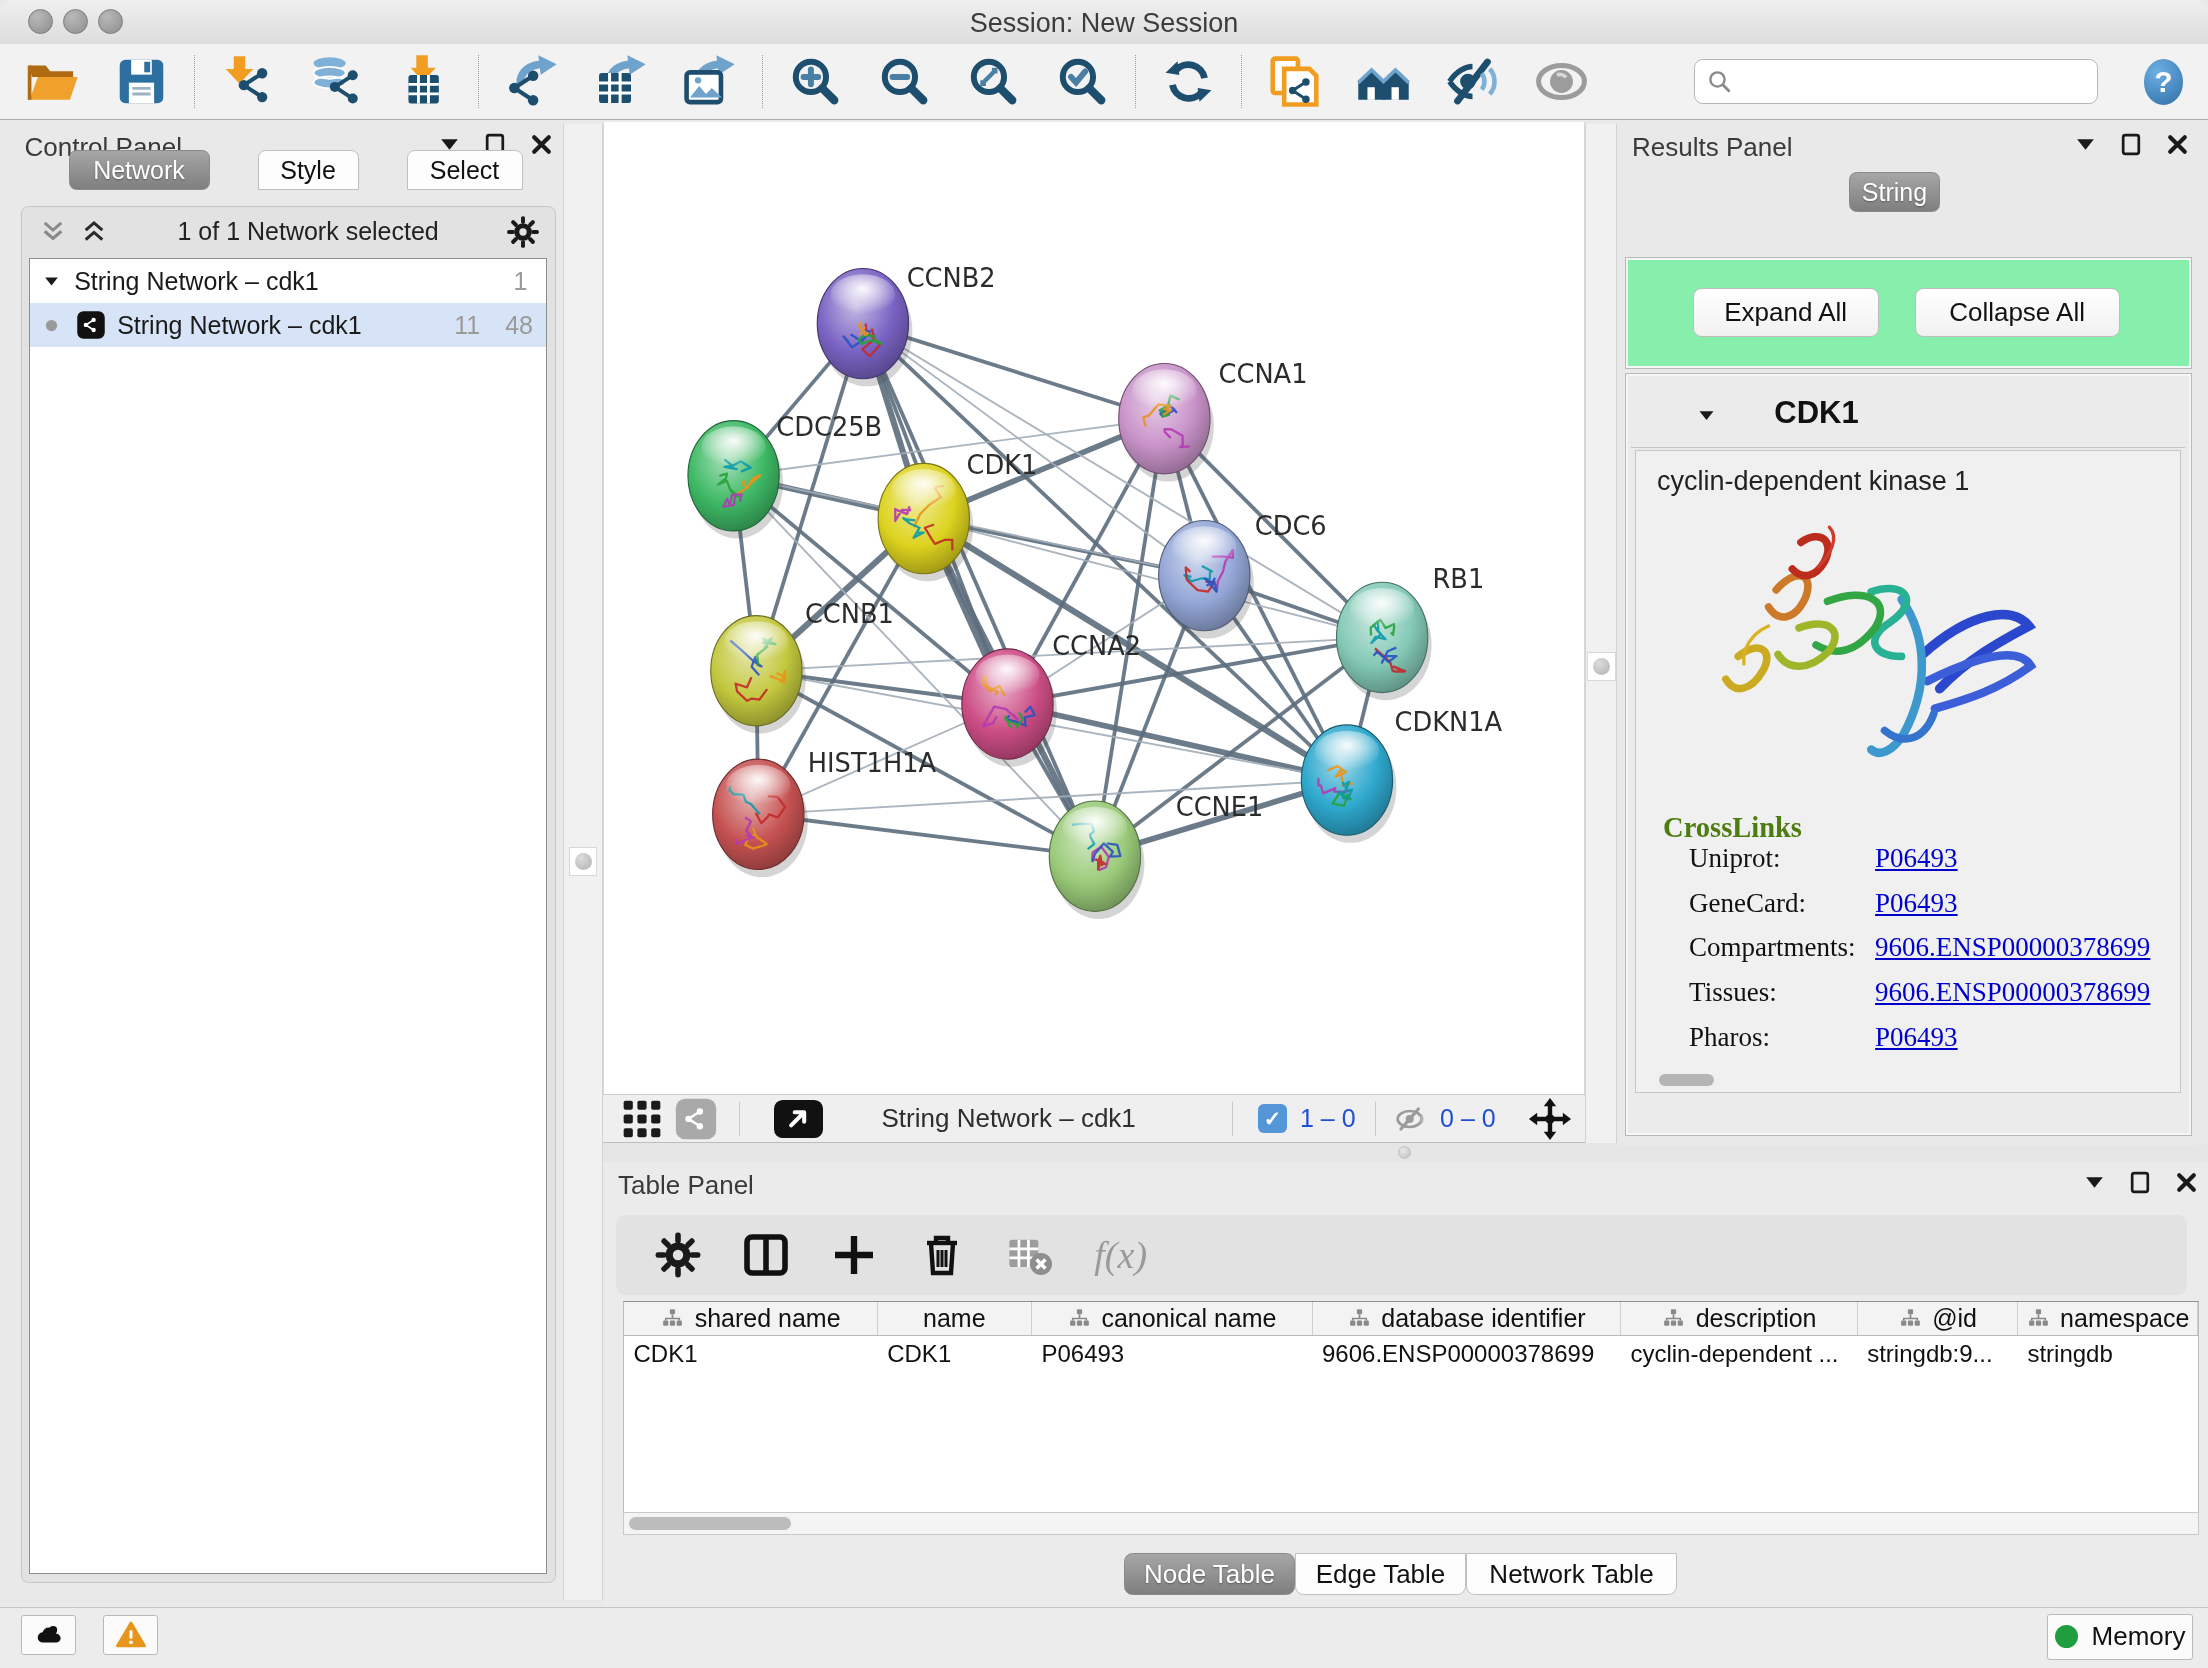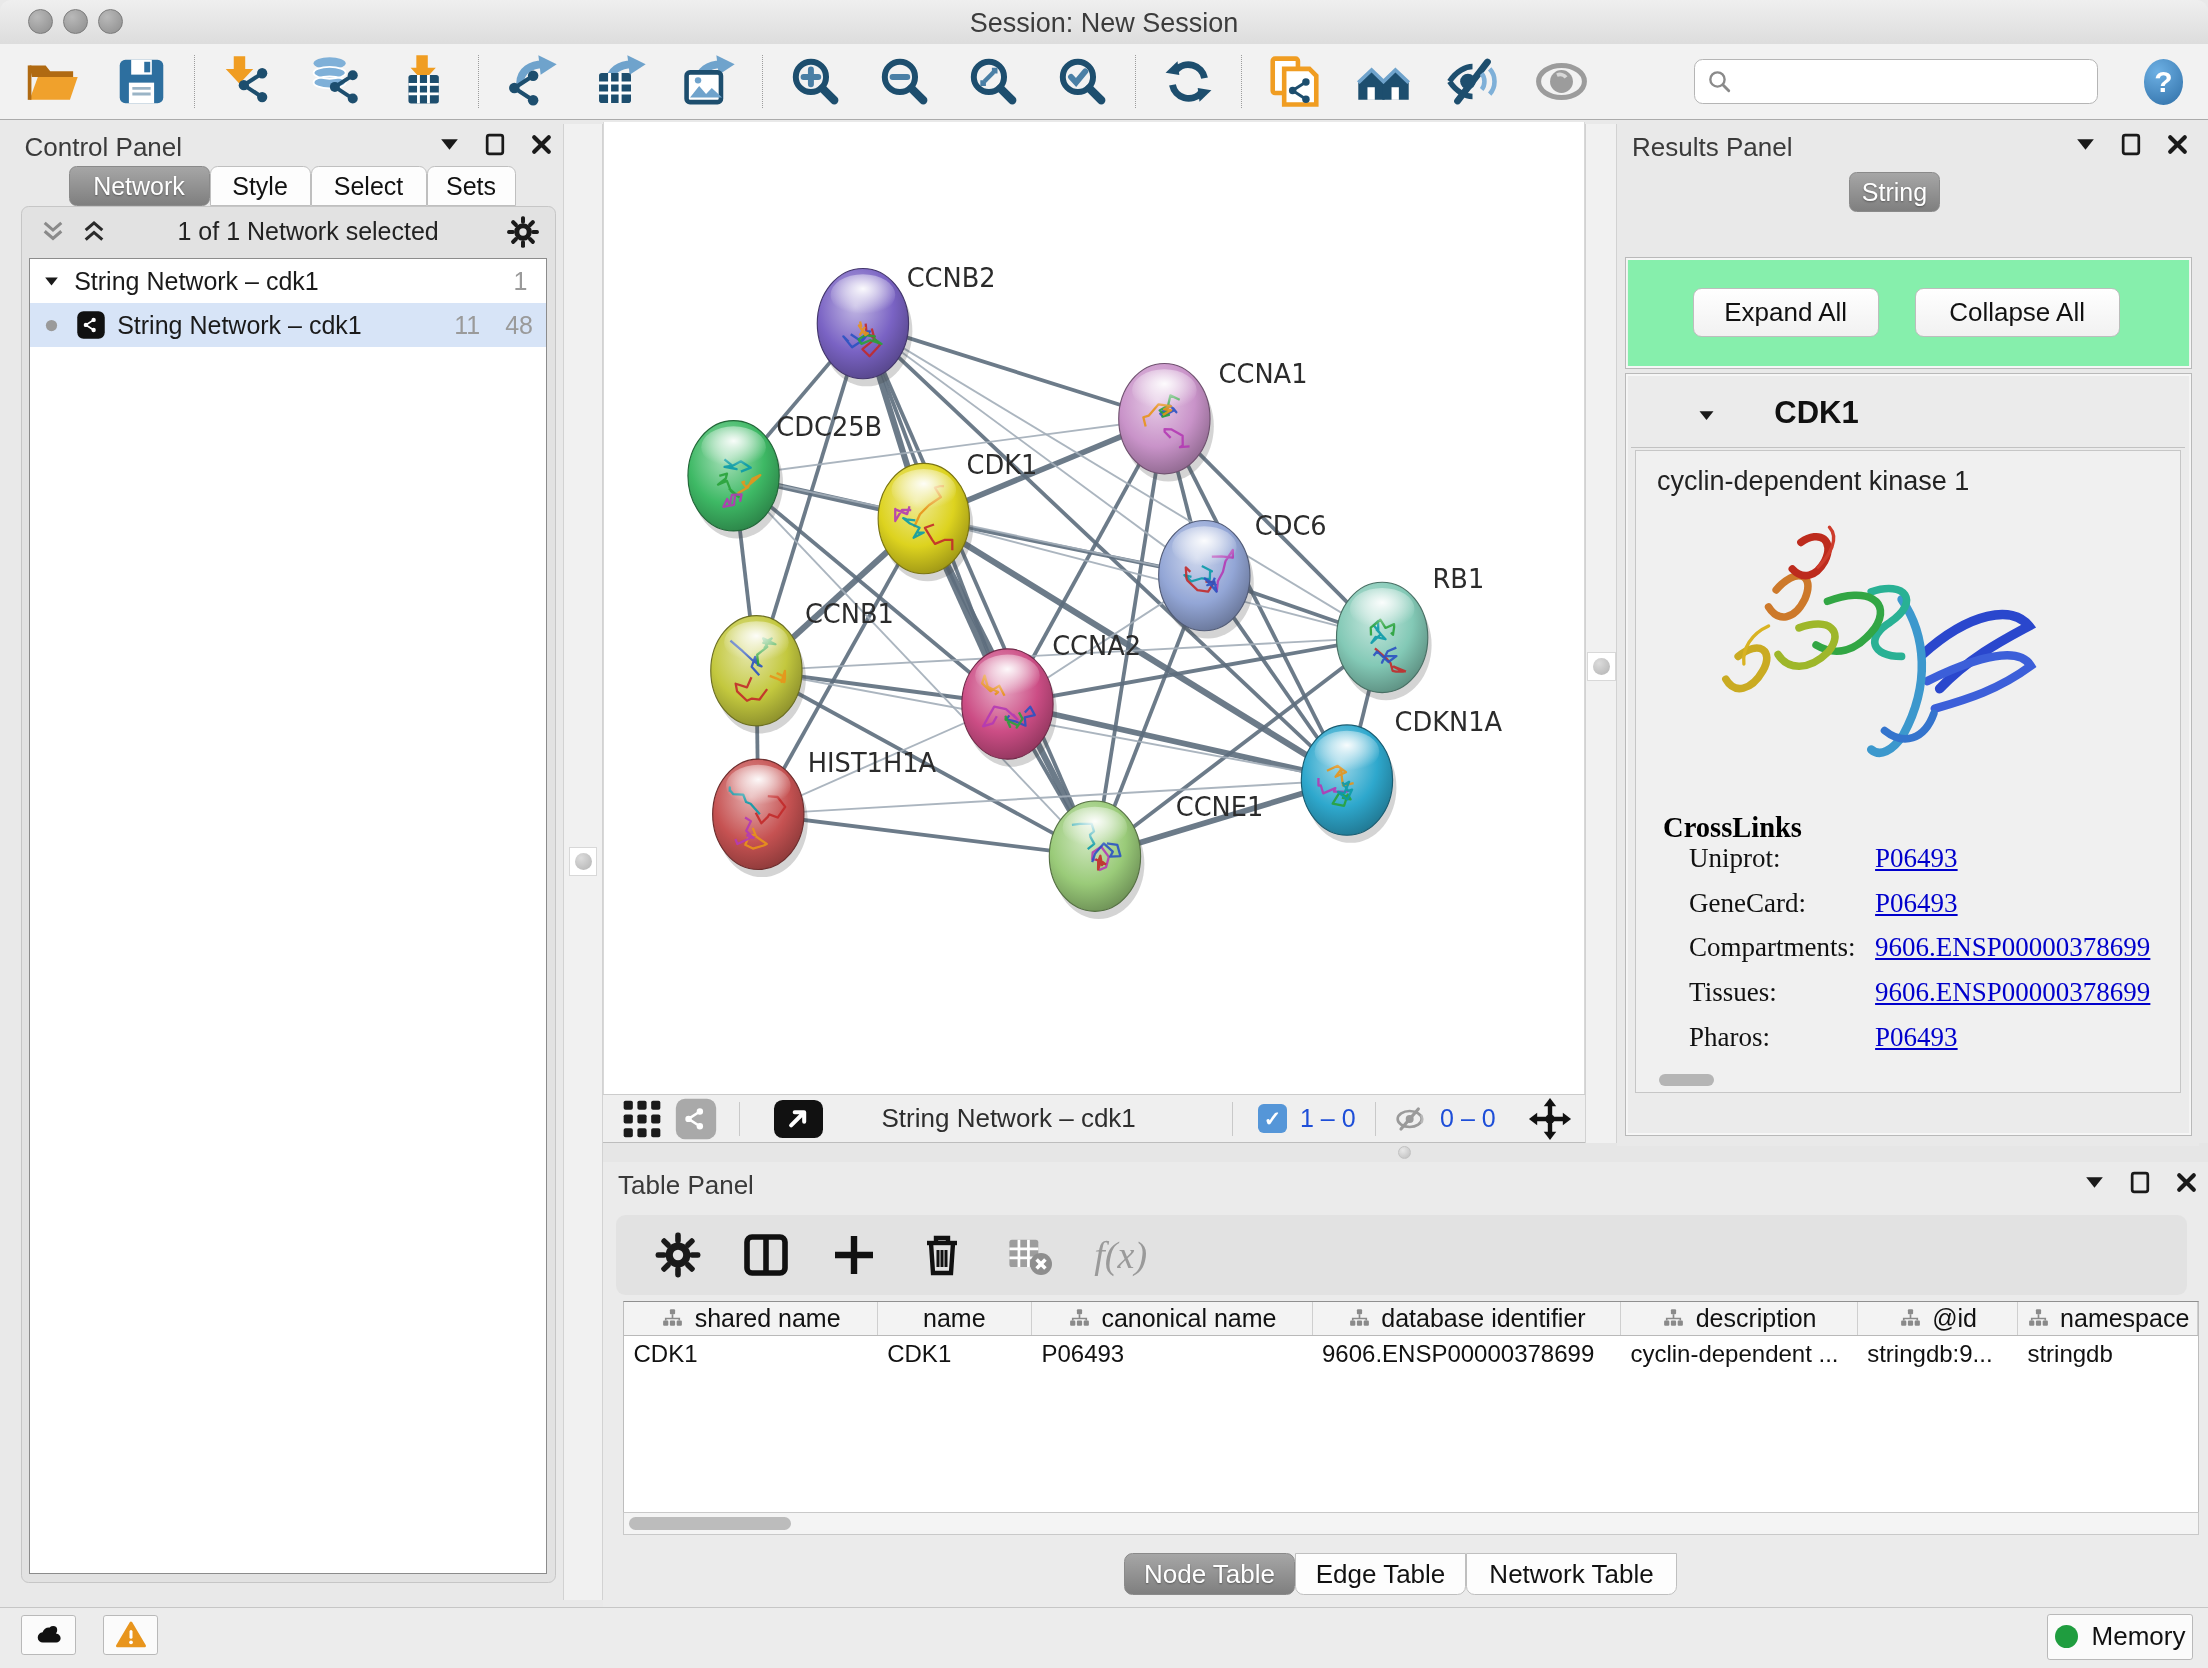--- a/index.html
+++ b/index.html
@@ -38,21 +38,21 @@
   .win-controls .ic { width:25px; height:25px; cursor:pointer; }
 
   .tab { height:40px; display:flex; align-items:center; justify-content:center;
     font-size:25px; border:1px solid #bfbfbf; background:#fdfdfd; color:#111;
     border-radius:7.6px 7.6px 0 0; cursor:pointer; }
   .tab.sel { background:linear-gradient(#a6a6a6,#7f7f7f); color:#fff; border-color:#8a8a8a;
     border-radius:7.6px; text-shadow:0 1px 1.9px rgba(0,0,0,.35); }
 
   
   .control-panel { position:absolute; left:9.5px; top:124px; width:554px; height:1476px; background:#e9e9e9; }
-  .cp-tabs { position:absolute; left:59px; top:42px; display:flex; }
+  .cp-tabs { position:absolute; left:59px; top:26px; display:flex;gap:48px; }
   .cp-box { position:absolute; left:11.4px; top:82px; right:7.6px; bottom:17px;
     background:#e2e2e2; border:1px solid #c6c6c6; border-radius:7.6px; }
   .cp-selector { position:absolute; left:0; top:0; right:0; height:49px; display:flex; align-items:center; padding:0 15px; }
   .cp-selector .txt { flex:1; text-align:center; font-size:25px; color:#222; }
   .netlist { position:absolute; left:7.6px; top:51px; right:7.6px; bottom:7.6px; background:#fff; border:1.9px solid #8c8c8c; }
   .net-row { height:44px; display:flex; align-items:center; font-size:25px; color:#1a1a1a; }
   .net-row .cnt { color:#9a9a9a; }
   .net-row.sel { background:#d7e4f7; }
 
   
@@ -84,21 +84,21 @@
   .rp-btn { position:absolute; height:49px; background:linear-gradient(#ffffff,#f1f1f1);
     border:1px solid #bdbdbd; border-radius:8.6px; font-size:26px; color:#111;
     display:flex; align-items:center; justify-content:center; cursor:pointer; }
   .rp-box2 { position:absolute; left:7.6px; top:249px; width:567px; height:763px;
     background:#ebebeb; border:1px solid #b9b9b9; box-shadow:inset 0 0 0 1.9px #f6f6f6; }
   .rp-gene-head { position:absolute; left:5.7px; top:5.7px; right:5.7px; height:68px; border-bottom:1px solid #c2c2c2; }
   .rp-gene-head .g { position:absolute; left:143px; top:15px; font-size:31px; font-weight:bold; color:#111; }
   .rp-content { position:absolute; left:9.5px; top:76px; right:9.5px; bottom:42px;
     background:#f0f0f0; border:1px solid #c6c6c6; }
   .rp-desc { position:absolute; left:21px; top:15px; font-size:27px; color:#222; }
-  .xl-head { position:absolute; left:27px; font-size:28.5px; font-weight:bold; font-family:"Liberation Serif",serif; color:#000000; }
+  .xl-head { position:absolute; left:27px; font-size:28.5px; font-weight:bold; font-family:"Liberation Serif",serif; color:#4d7c0f; }
   .xl-row { position:absolute; left:53px; right:11.4px; height:45px; font-family:"Liberation Serif",serif; font-size:27px; }
   .xl-row .lbl { position:absolute; left:0; color:#111; }
   .xl-row a { position:absolute; left:186px; color:#0000cc; text-decoration:underline; white-space:nowrap; }
   .rp-hthumb { position:absolute; left:23px; bottom:5.7px; width:55px; height:12.4px; border-radius:6.7px; background:#b5b5b5; }
 
   
   .table-panel { position:absolute; left:603px; top:1162px; width:1605px; height:445px; background:#ebebeb; }
   .tp-toolbar { position:absolute; left:13.3px; top:53px; width:1571px; height:80px;
     background:#e2e2e2; border-radius:9.5px; display:flex; align-items:center; padding-left:38px; gap:40px; }
   .tp-ic { width:48px; height:48px; cursor:pointer; }

